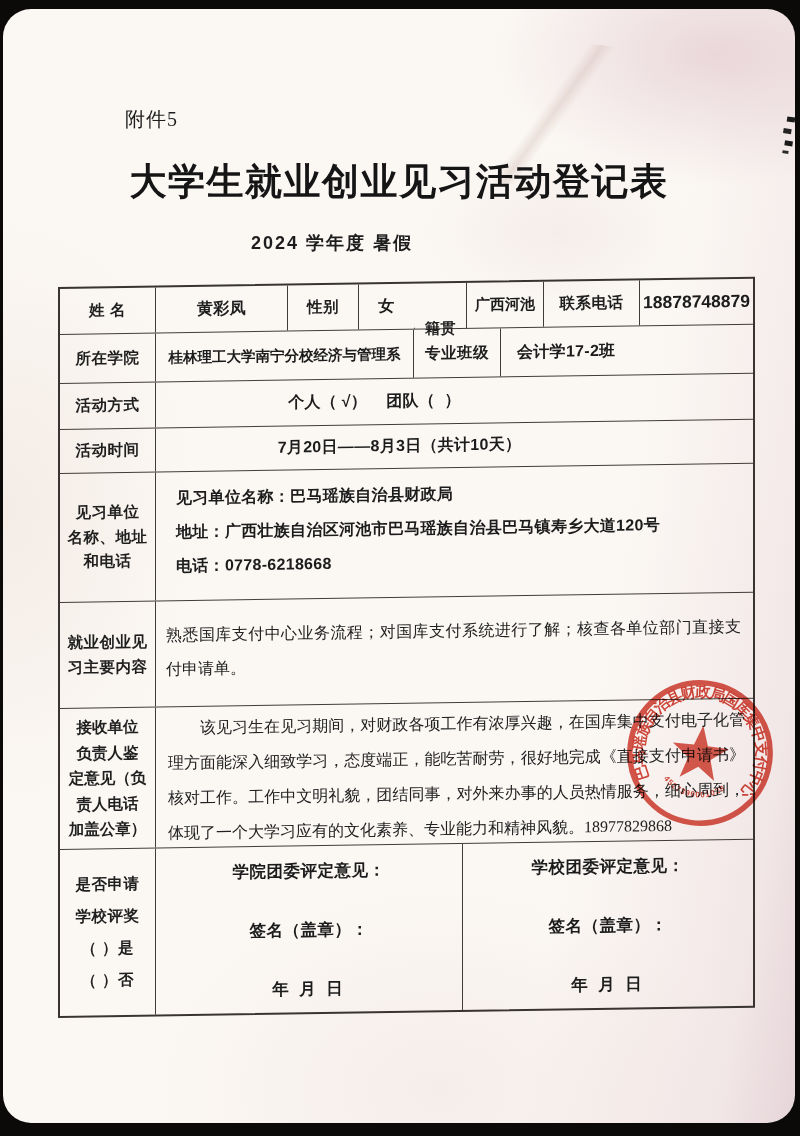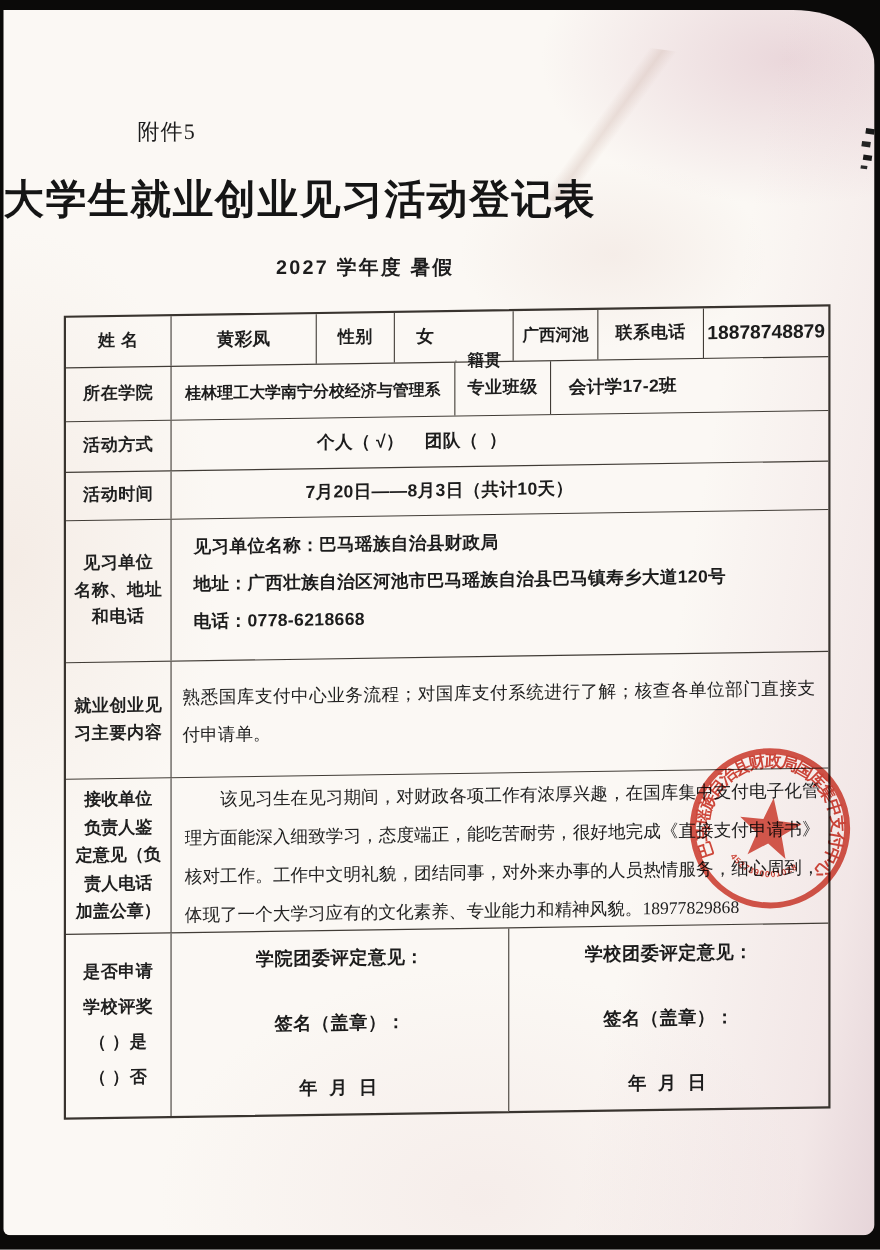--- a/index.html
+++ b/index.html
@@ -14,29 +14,30 @@
     background-color:#fbf8f4;
     background-image:
       linear-gradient(100deg, rgba(255,255,255,0) 72%, rgba(219,186,196,.28) 92%, rgba(204,170,184,.45) 100%),
       radial-gradient(ellipse 320px 190px at 90% 4%, rgba(220,188,198,.55), transparent 70%),
       radial-gradient(ellipse 260px 420px at 1% 45%, rgba(240,228,220,.6), transparent 72%),
       radial-gradient(ellipse 420px 300px at 55% 97%, rgba(240,226,224,.5), transparent 70%),
       radial-gradient(ellipse 200px 120px at 70% 20%, rgba(238,224,218,.45), transparent 70%);
     border-top-right-radius:74px 50px;
     border-bottom-left-radius:6px;
     border-bottom-right-radius:10px;
+    border-radius:28px;
   }
   .attachment{
     position:absolute;left:122px;top:97px;
     font-size:20px;color:#1d1d1d;letter-spacing:1px;
     font-family:"Liberation Serif", serif;
   }
   .title{
     position:absolute;left:0;top:148px;width:100%;margin:0;
-    text-align:left;font-size:37px;font-weight:bold;color:#151515;
+    text-align:center;font-size:37px;font-weight:bold;color:#151515;
     letter-spacing:1.5px;
   }
   .subtitle{
     position:absolute;left:248px;top:222px;
     font-size:18px;font-weight:bold;color:#1d1d1d;letter-spacing:2px;
   }
   
   .form-table{
     position:absolute;left:55px;top:278px;width:693px;
     transform:skewY(-0.85deg);transform-origin:0 0;
@@ -118,21 +119,21 @@
   }
 </style>
 </head>
 <body>
 
 <div class="paper">
   <div class="crease"></div>
 
   <div class="attachment">附件5</div>
   <h1 class="title">大学生就业创业见习活动登记表</h1>
-  <div class="subtitle">2027 学年度 暑假</div>
+  <div class="subtitle">2024 学年度 暑假</div>
 
   <div class="form-table">
 
     <div class="t-row r1">
       <div class="t-cell lab w-label">姓  名</div>
       <div class="t-cell val c-name">黄彩凤</div>
       <div class="t-cell lab c-sexlab">性别</div>
       <div class="t-cell val c-sex">女</div>
       <div class="t-cell lab c-orilab">籍贯</div>
       <div class="t-cell val c-origin">广西河池</div>

